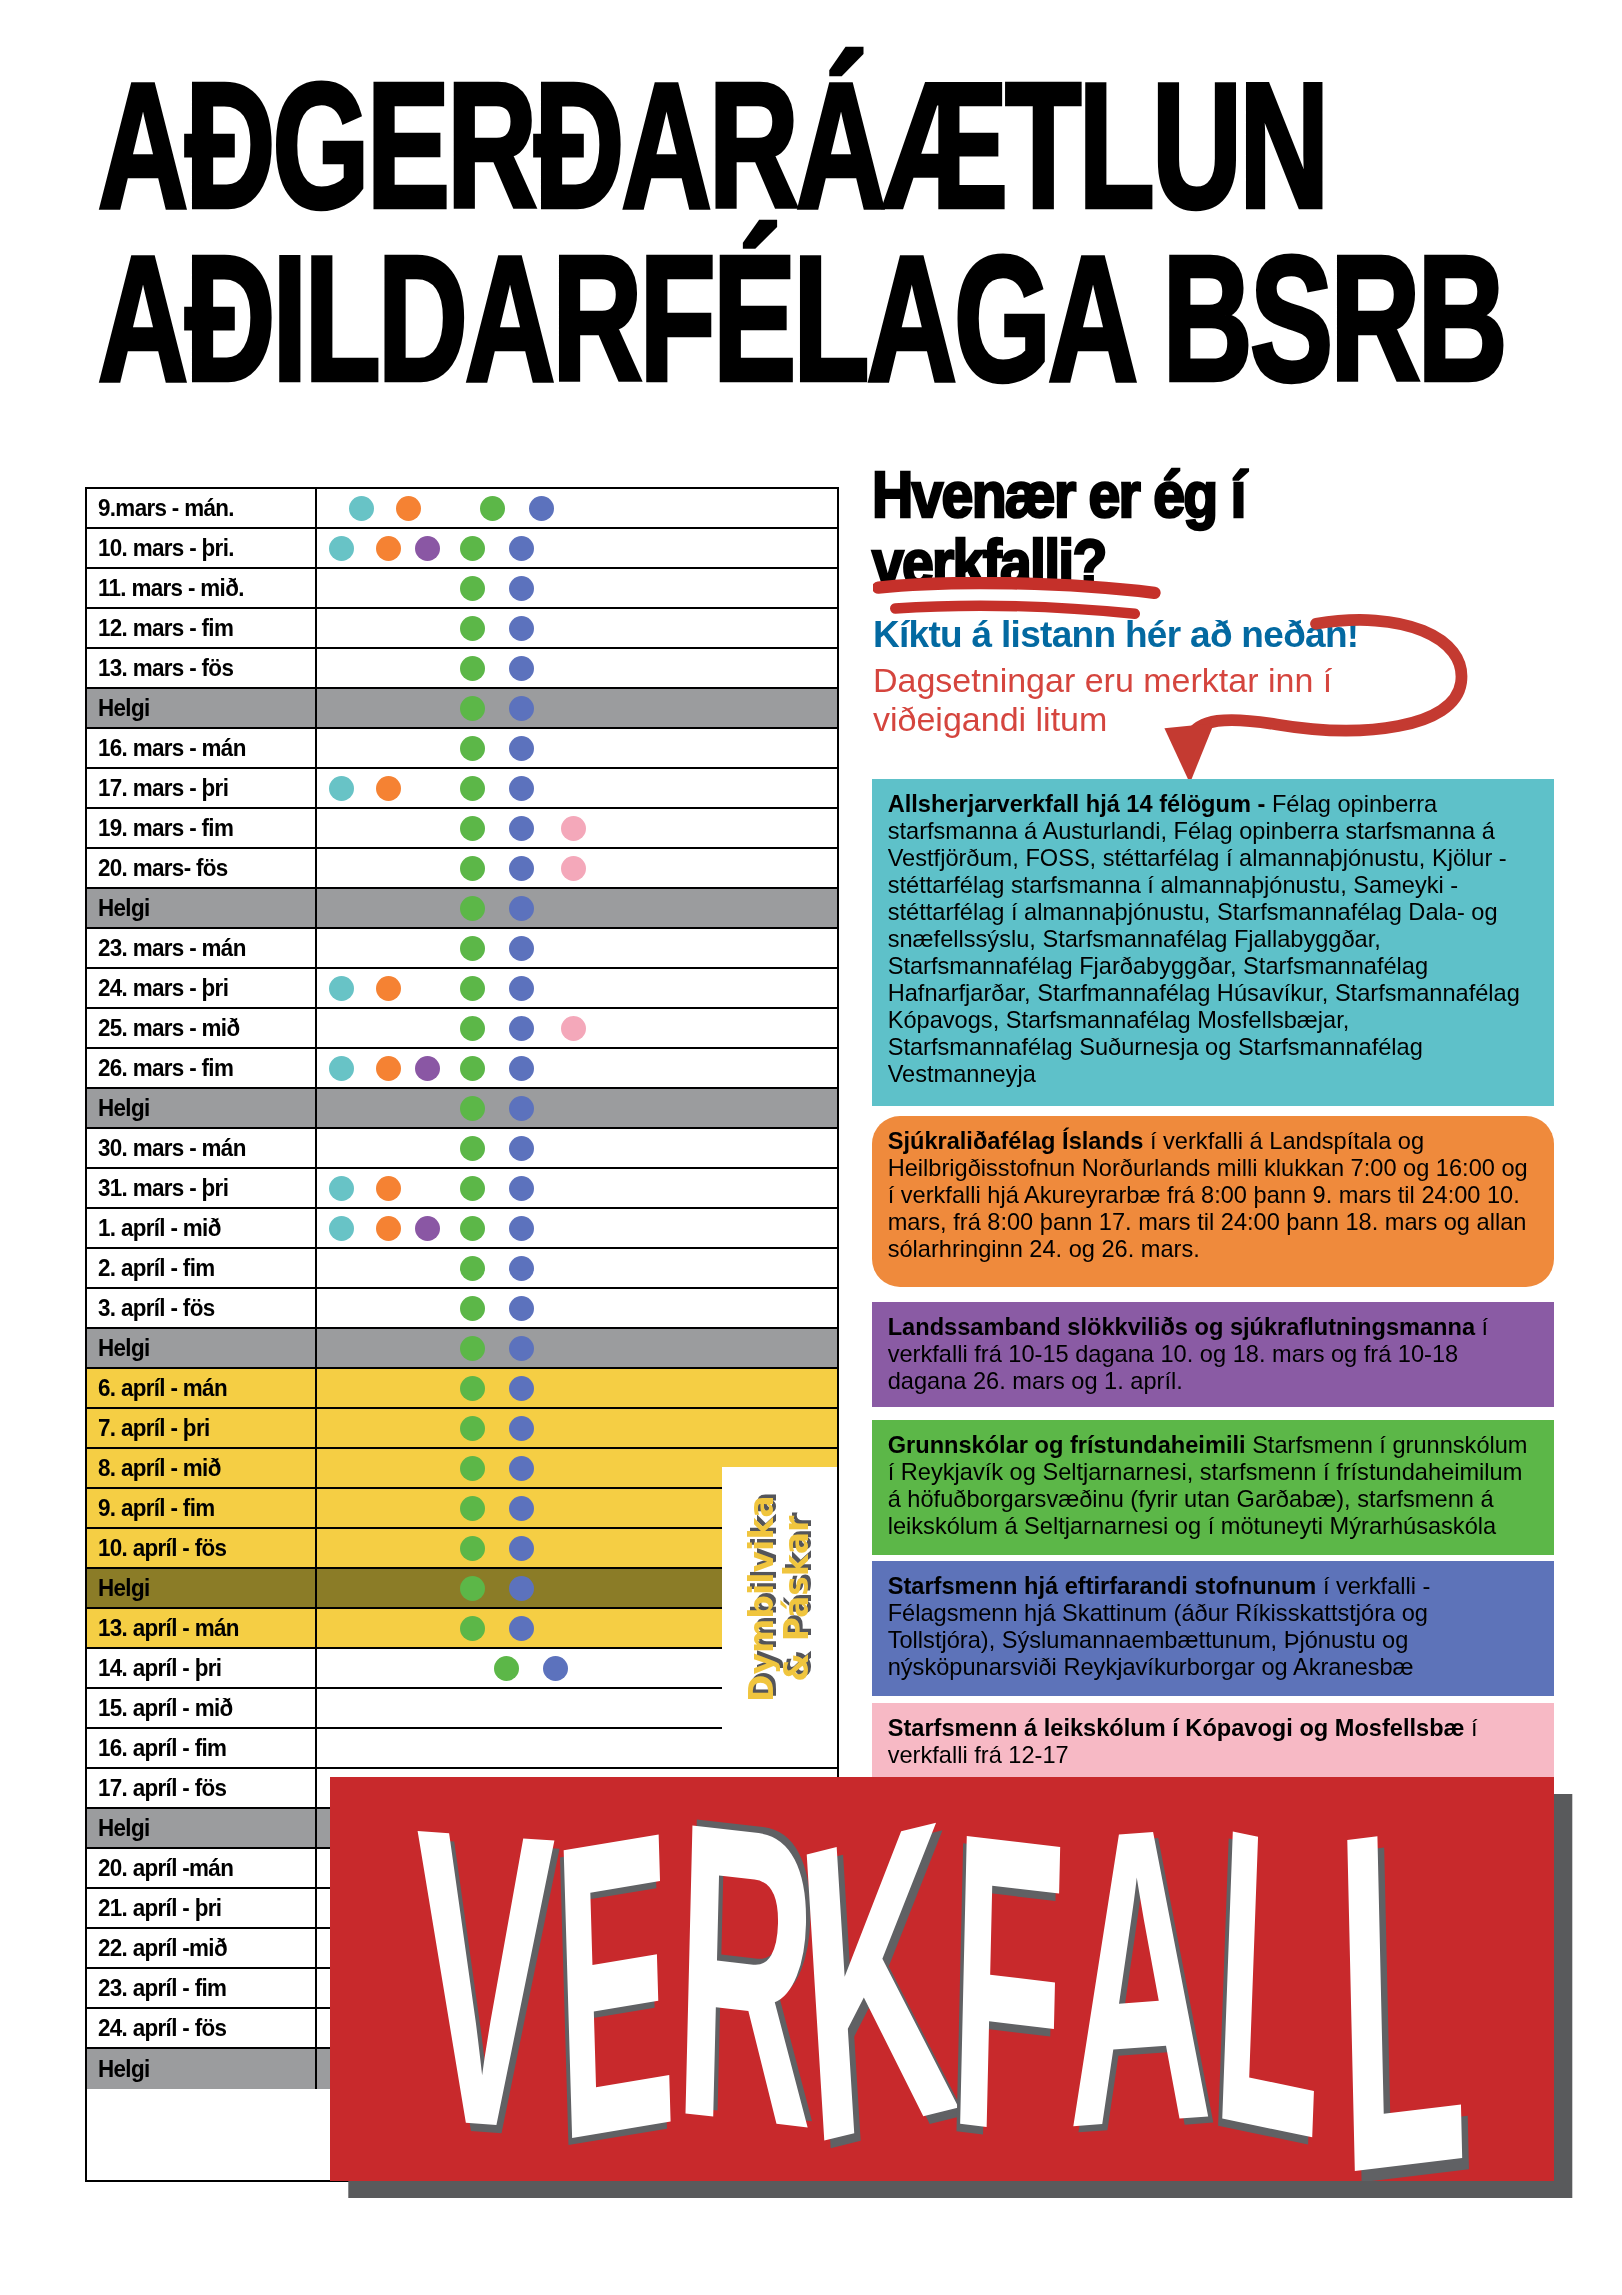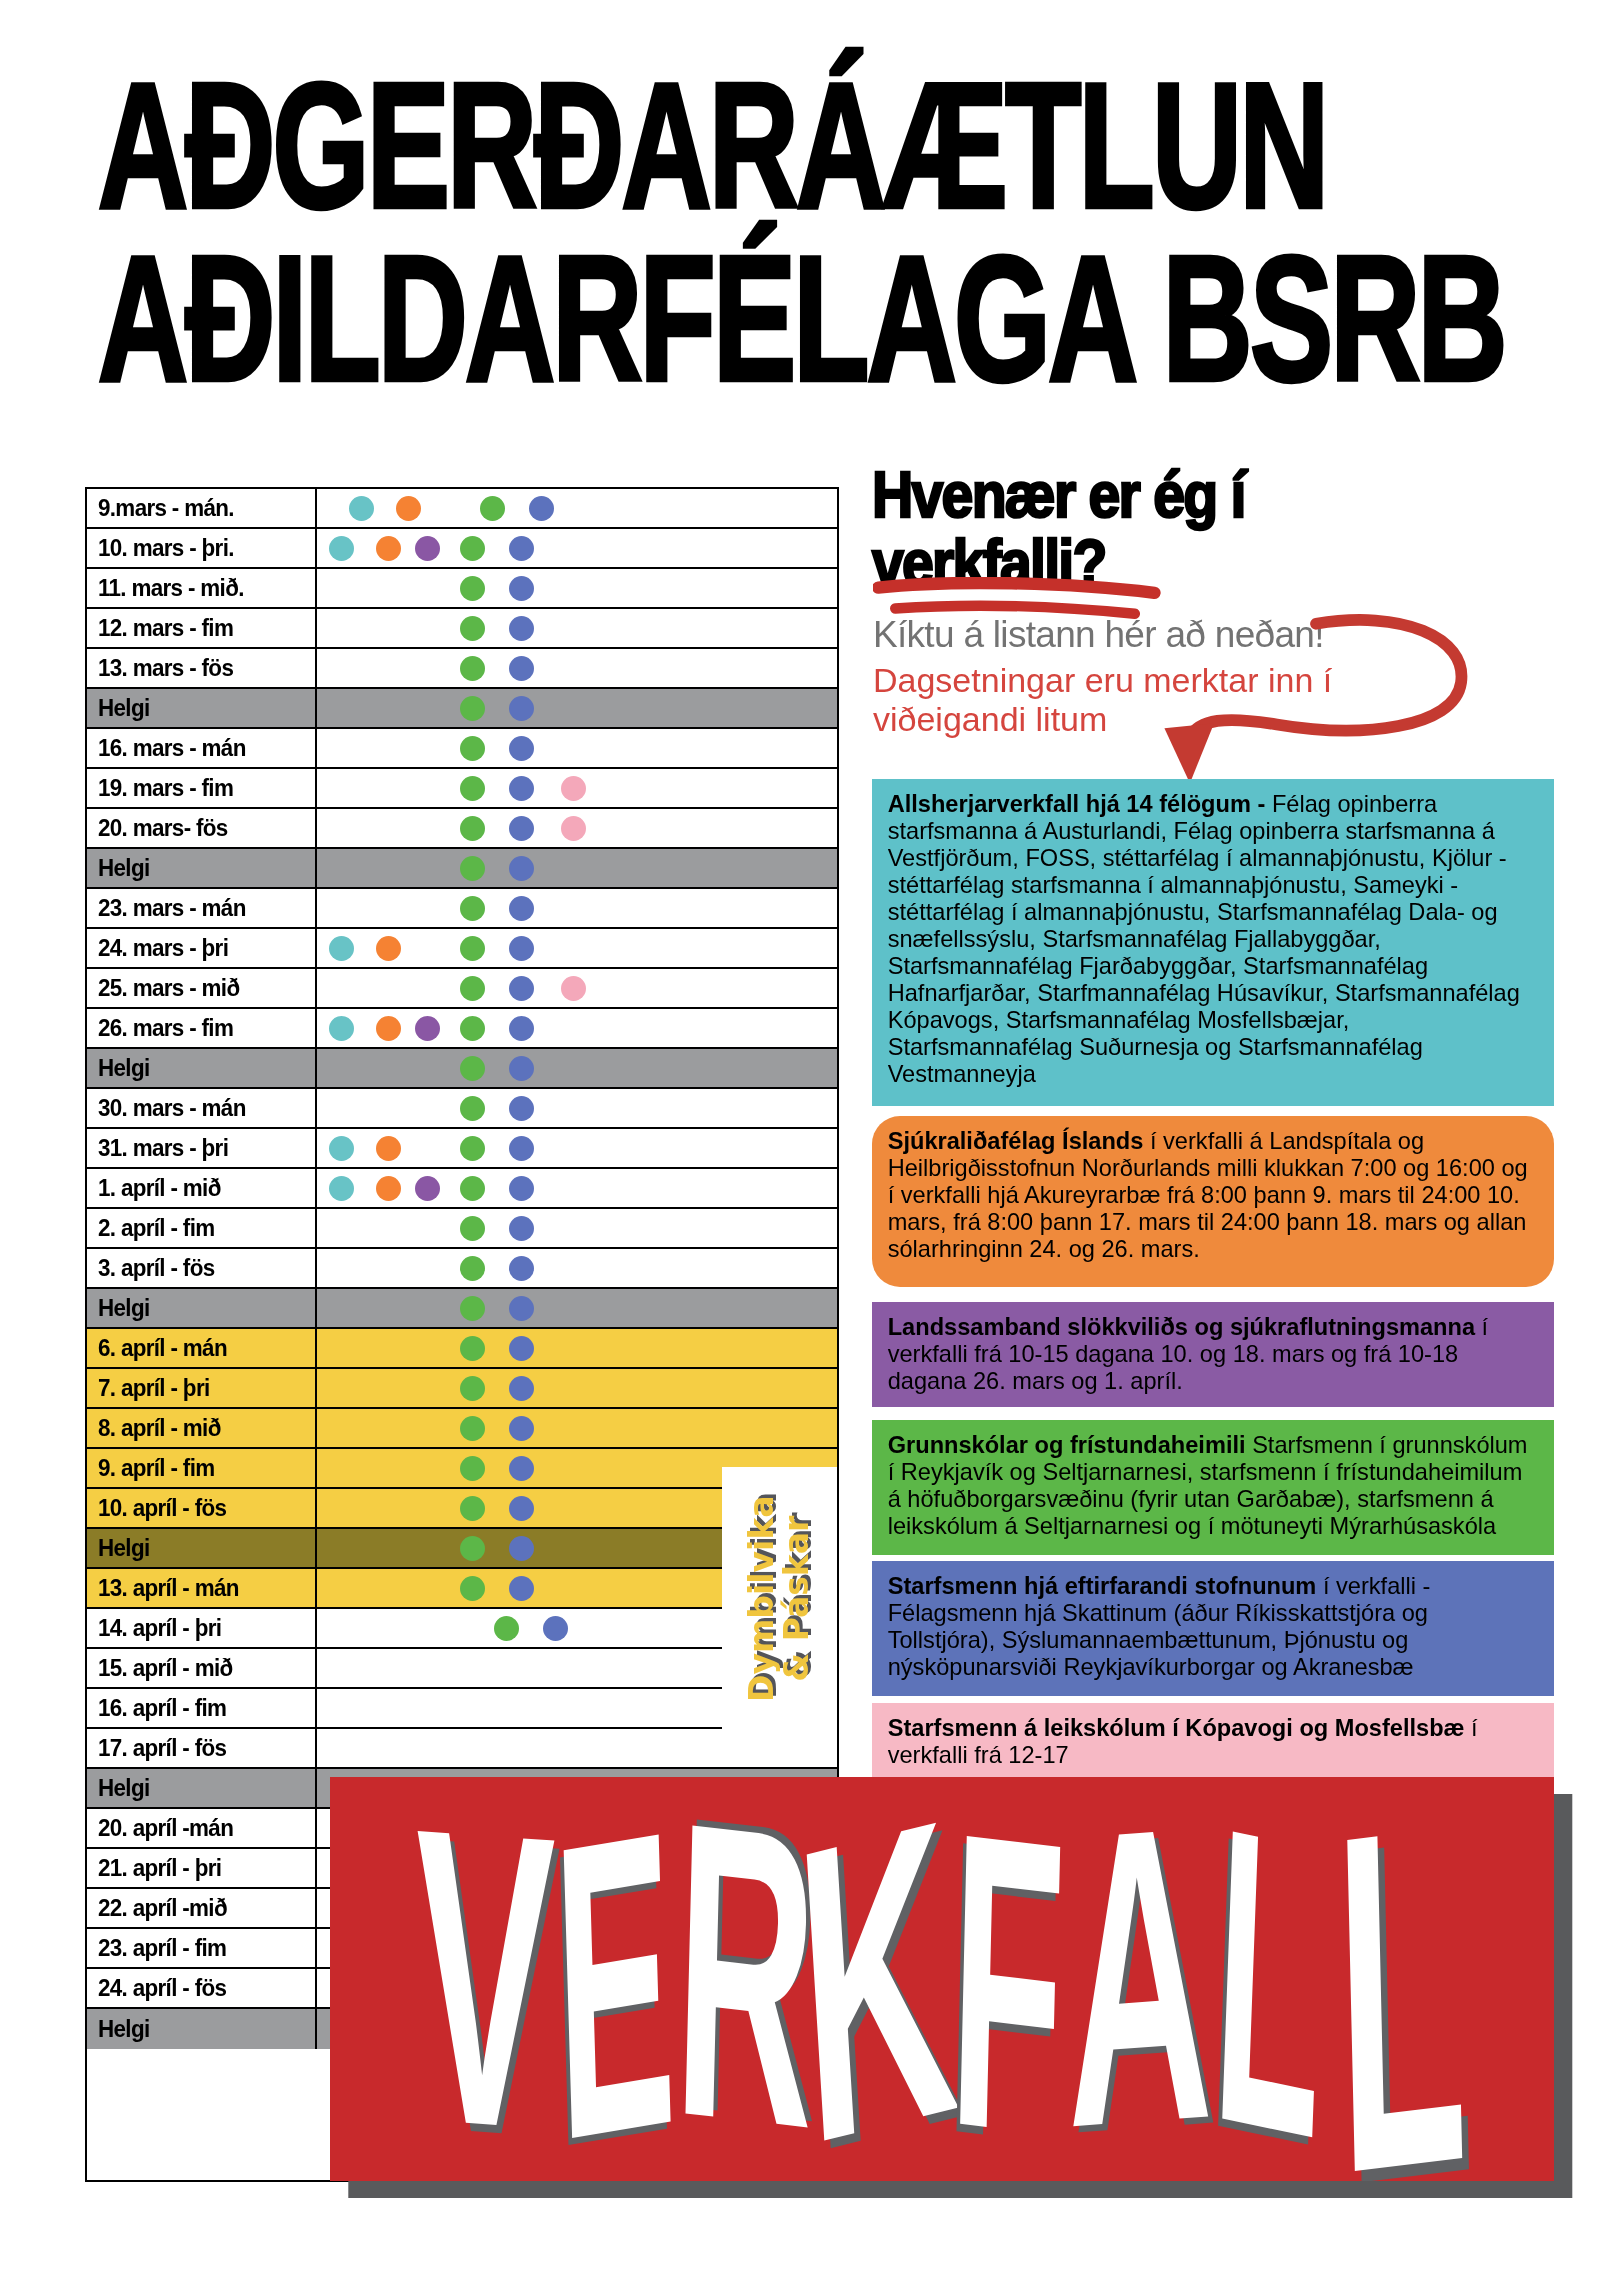--- a/index.html
+++ b/index.html
@@ -147,20 +147,31 @@
           <div class="cal-date">
             <span>16. mars - mán</span>
           </div>
           <div class="cal-dots">
             <span class="dot" style="left: 143px; background: rgb(92, 183, 72);"></span>
             <span class="dot" style="left: 192px; background: rgb(92, 114, 189);"></span>
           </div>
         </div>
         <div class="cal-row" style="background: rgb(255, 255, 255);">
           <div class="cal-date">
+            <span>17. mars - þri</span>
+          </div>
+          <div class="cal-dots">
+            <span class="dot" style="left: 12.4px; background: rgb(104, 195, 198);"></span>
+            <span class="dot" style="left: 59px; background: rgb(245, 130, 51);"></span>
+            <span class="dot" style="left: 143px; background: rgb(92, 183, 72);"></span>
+            <span class="dot" style="left: 192px; background: rgb(92, 114, 189);"></span>
+          </div>
+        </div>
+        <div class="cal-row" style="background: rgb(255, 255, 255);">
+          <div class="cal-date">
             <span>19. mars - fim</span>
           </div>
           <div class="cal-dots">
             <span class="dot" style="left: 143px; background: rgb(92, 183, 72);"></span>
             <span class="dot" style="left: 192px; background: rgb(92, 114, 189);"></span>
             <span class="dot" style="left: 244px; background: rgb(244, 168, 186);"></span>
           </div>
         </div>
         <div class="cal-row" style="background: rgb(255, 255, 255);">
           <div class="cal-date">
@@ -433,21 +444,21 @@
     </div>
   </div>
 
   <div class="q-heading">Hvenær er ég í verkfalli?</div>
 
   <svg class="scribble" width="288" height="46" viewBox="0 0 440 70">
     <path d="M8,16 C120,4 300,8 430,24" fill="none" stroke-width="19" stroke-linecap="round" stroke="#c5302a"></path>
     <path d="M34,48 C150,40 280,44 400,56" fill="none" stroke-width="16" stroke-linecap="round" stroke="#c5302a"></path>
   </svg>
 
-  <div class="q-cta" style="color: #737373;">Kíktu á listann hér að neðan!</div>
+  <div class="q-cta" style="color: #0369a1; font-weight: bold;">Kíktu á listann hér að neðan!</div>
   <div class="q-note" style="color: rgb(213, 69, 62);">Dagsetningar eru merktar inn í viðeigandi litum</div>
 
   <svg class="arrow" width="380" height="196" viewBox="0 0 580 300">
     <path d="M290,38 C420,16 522,58 512,128 C502,198 360,214 230,192 C150,179 112,184 96,212" fill="none" stroke-width="18" stroke-linecap="round" stroke="#c43a31"></path>
     <polygon points="58,198 134,190 97,282" fill="#c43a31"></polygon>
   </svg>
 
   <div id="infoBoxes">
       <div class="info-box" style="top: 779px; height: 327px; background: rgb(94, 193, 201);"><b>Allsherjarverkfall hjá 14 félögum - </b><span>Félag opinberra starfsmanna á Austurlandi, Félag opinberra starfsmanna á Vestfjörðum, FOSS, stéttarfélag í almannaþjónustu, Kjölur - stéttarfélag starfsmanna í almannaþjónustu, Sameyki - stéttarfélag í almannaþjónustu, Starfsmannafélag Dala- og snæfellssýslu, Starfsmannafélag Fjallabyggðar, Starfsmannafélag Fjarðabyggðar, Starfsmannafélag Hafnarfjarðar, Starfmannafélag Húsavíkur, Starfsmannafélag Kópavogs, Starfsmannafélag Mosfellsbæjar, Starfsmannafélag Suðurnesja og Starfsmannafélag Vestmanneyja</span></div>
       <div class="info-box" style="top: 1116px; height: 171px; background: rgb(239, 138, 60); border-radius: 28px;"><b>Sjúkraliðafélag Íslands</b><span> í verkfalli á Landspítala og Heilbrigðisstofnun Norðurlands milli klukkan 7:00 og 16:00 og í verkfalli hjá Akureyrarbæ frá 8:00 þann 9. mars til 24:00 10. mars, frá 8:00 þann 17. mars til 24:00 þann 18. mars og allan sólarhringinn 24. og 26. mars.</span></div>

